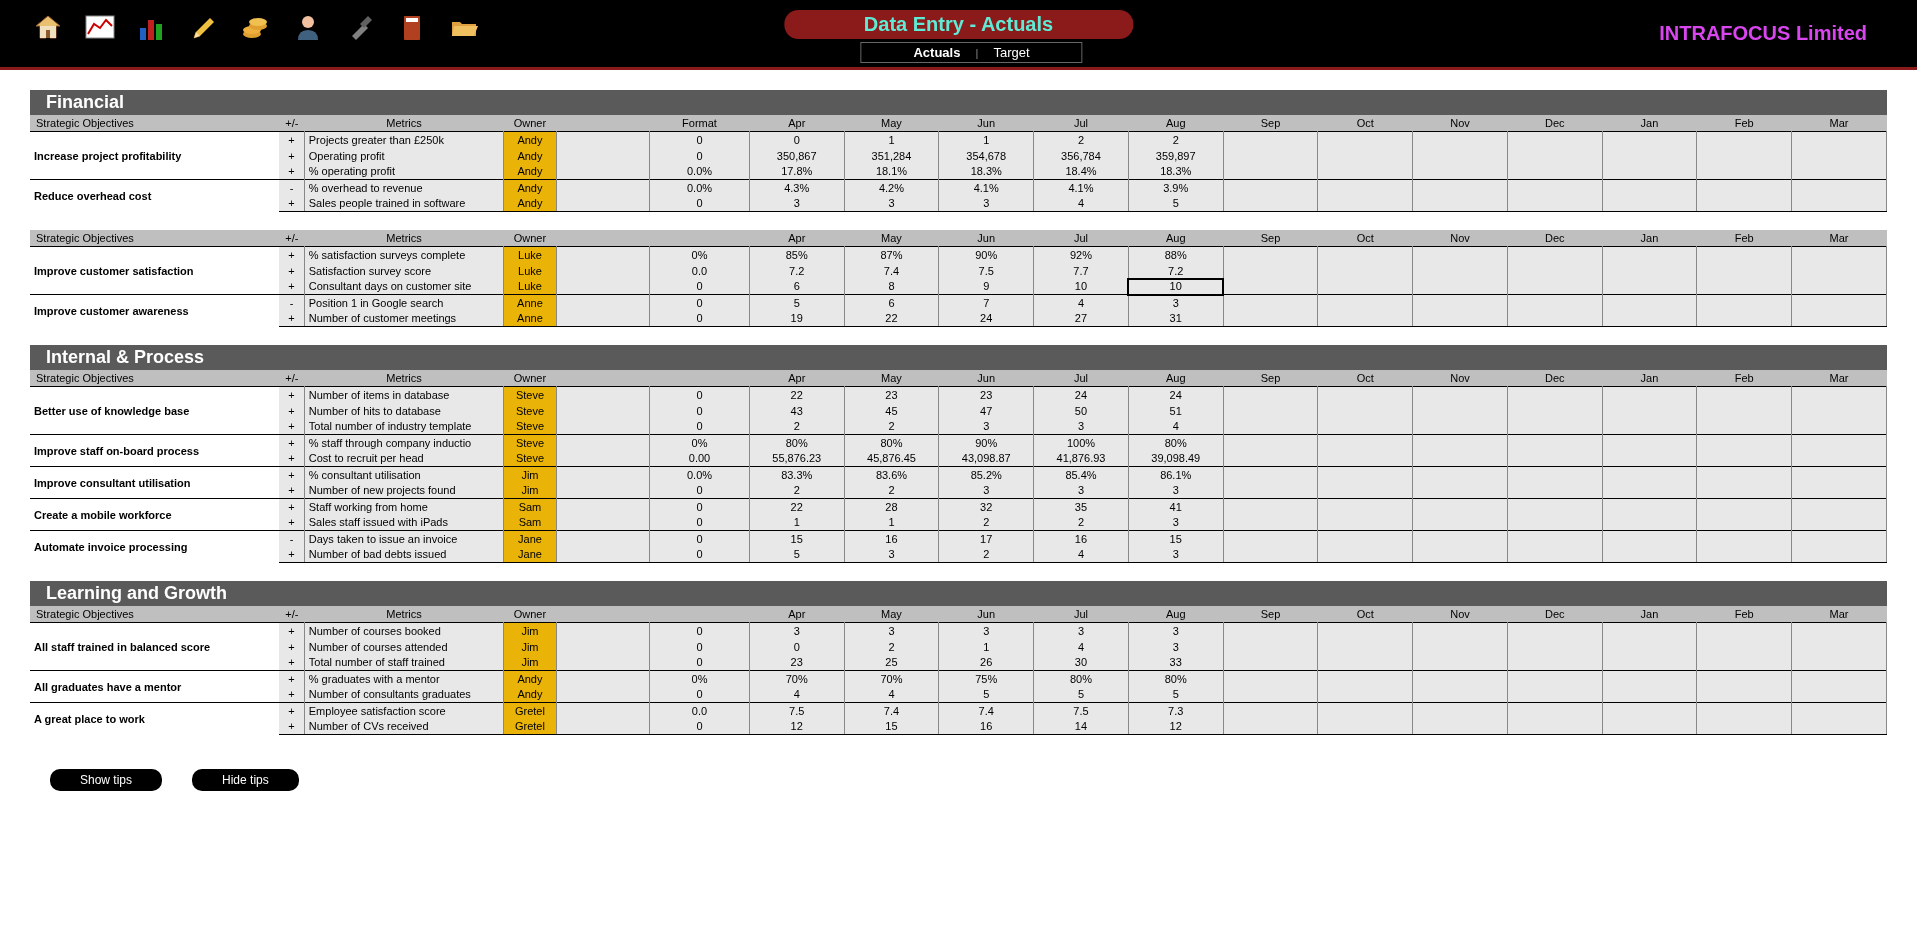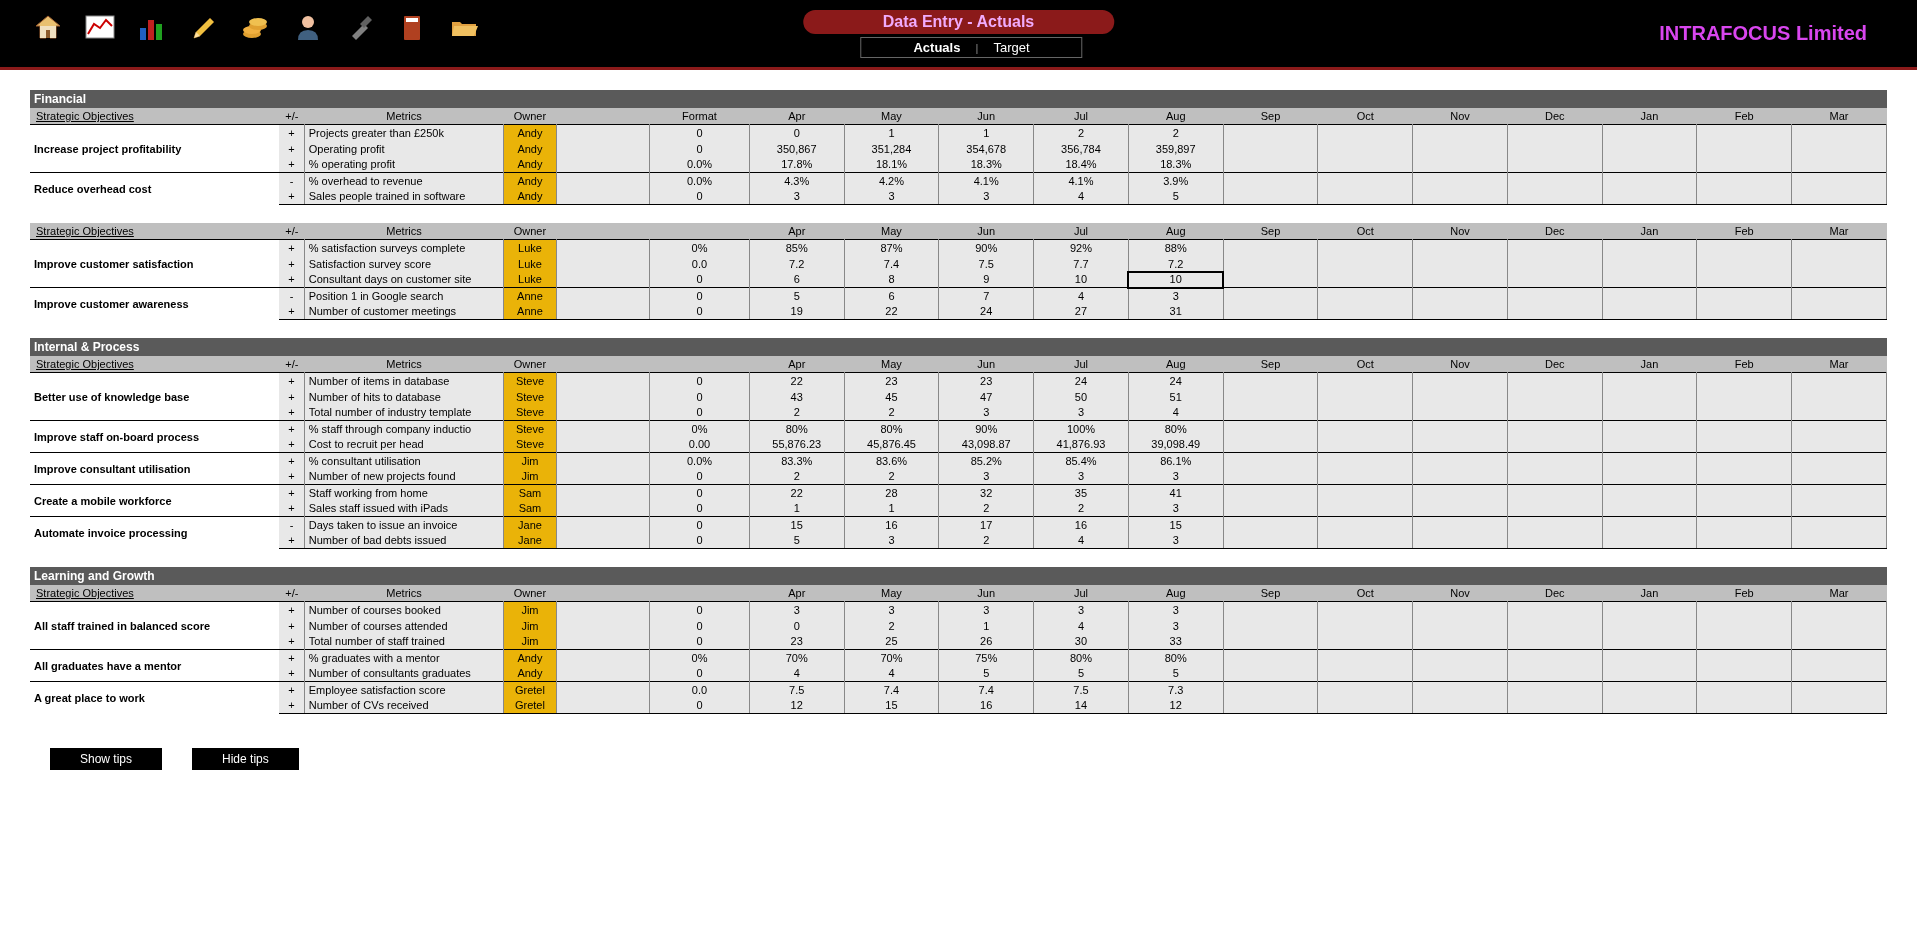--- a/index.html
+++ b/index.html
@@ -3,36 +3,36 @@
 <meta charset="utf-8">
 <style>
   * { box-sizing: border-box; margin: 0; padding: 0; }
   body { font-family: Arial, sans-serif; background: #fff; font-size: 11px; }
   
   .topbar { background: #000; height: 70px; position: relative; border-bottom: 3px solid #8b1a1a; }
   .toolbar { display: flex; gap: 16px; padding: 10px 30px; align-items: center; }
   .tb-icon { width: 36px; height: 36px; cursor: pointer; display: flex; align-items: center; justify-content: center; }
   
   .title-area { position: absolute; left: 50%; top: 10px; transform: translateX(-50%); text-align: center; }
-  .title-pill { background: #8b1a1a; color: #f0abfc; font-weight: bold; font-size: 16px; padding: 3px 80px; border-radius: 14px; }
+  .title-pill { background: #8b1a1a; color: #5eead4; font-weight: bold; font-size: 20px; padding: 3px 80px; border-radius: 14px; }
   .tabs { background: #000; border: 1px solid #666; margin-top: 3px; padding: 2px 40px; display: inline-block; margin-left: 26px; }
   .tab { color: #fff; padding: 0 12px; font-size: 13px; cursor: pointer; }
   .tab.active { font-weight: bold; }
   .tab-divider { color: #888; }
   
   .company { position: absolute; right: 50px; top: 22px; color: #d946ef; font-size: 20px; font-weight: bold; }
   
   .content { padding: 20px 30px 10px 30px; }
   
   .section { margin-bottom: 18px; }
-  .section-title { background: #5a5a5a; color: #fff; font-weight: bold; font-size: 12px; padding: 2px 4px; }
+  .section-title { background: #5a5a5a; color: #fff; font-weight: bold; font-size: 18px; padding: 2px 16px; }
   
   table { width: 100%; border-collapse: collapse; table-layout: fixed; }
   th { background: #bfbfbf; font-weight: normal; font-size: 11px; padding: 2px 4px; text-align: center; border: none; }
-  th.left { text-align: left; padding-left: 6px; text-decoration: underline; }
+  th.left { text-align: left; padding-left: 6px; }
   
   td { padding: 1px 4px; font-size: 11px; border-right: 1px solid #888; height: 16px; background: #e8e8e8; }
   td.obj { background: #fff; font-weight: bold; border-right: none; }
   td.pm { background: #e8e8e8; text-align: center; width: 18px; }
   td.metric { background: #e8e8e8; }
   td.owner { background: #eab308; text-align: center; }
   td.val { text-align: center; }
   td.blank { background: #e8e8e8; }
   
   tr.obj-start td { border-top: 1.5px solid #000; }
@@ -42,21 +42,21 @@
   
   .col-obj { width: 200px; }
   .col-pm { width: 20px; }
   .col-metric { width: 160px; }
   .col-owner { width: 42px; }
   .col-gap { width: 75px; }
   .col-format { width: 80px; }
   .col-month { width: 76px; }
   
   .footer-btns { padding: 6px 50px; display: flex; gap: 30px; }
-  .fbtn { background: #000; color: #fff; padding: 4px 30px; font-size: 12px; cursor: pointer; border-radius: 0; }
+  .fbtn { background: #000; color: #fff; padding: 4px 30px; font-size: 12px; cursor: pointer; border-radius: 10px; }
 </style>
 </head>
 <body>
 
 <div class="topbar">
   <div class="toolbar">
     <div class="tb-icon">
       <svg width="32" height="32" viewBox="0 0 32 32">
           <path d="M16 4 L28 14 L24 14 L24 26 L18 26 L18 18 L14 18 L14 26 L8 26 L8 14 L4 14 Z" fill="#e8c070" stroke="#a06030" stroke-width="1"></path>
           <rect x="8" y="14" width="16" height="12" fill="#f0e0c0"></rect>

